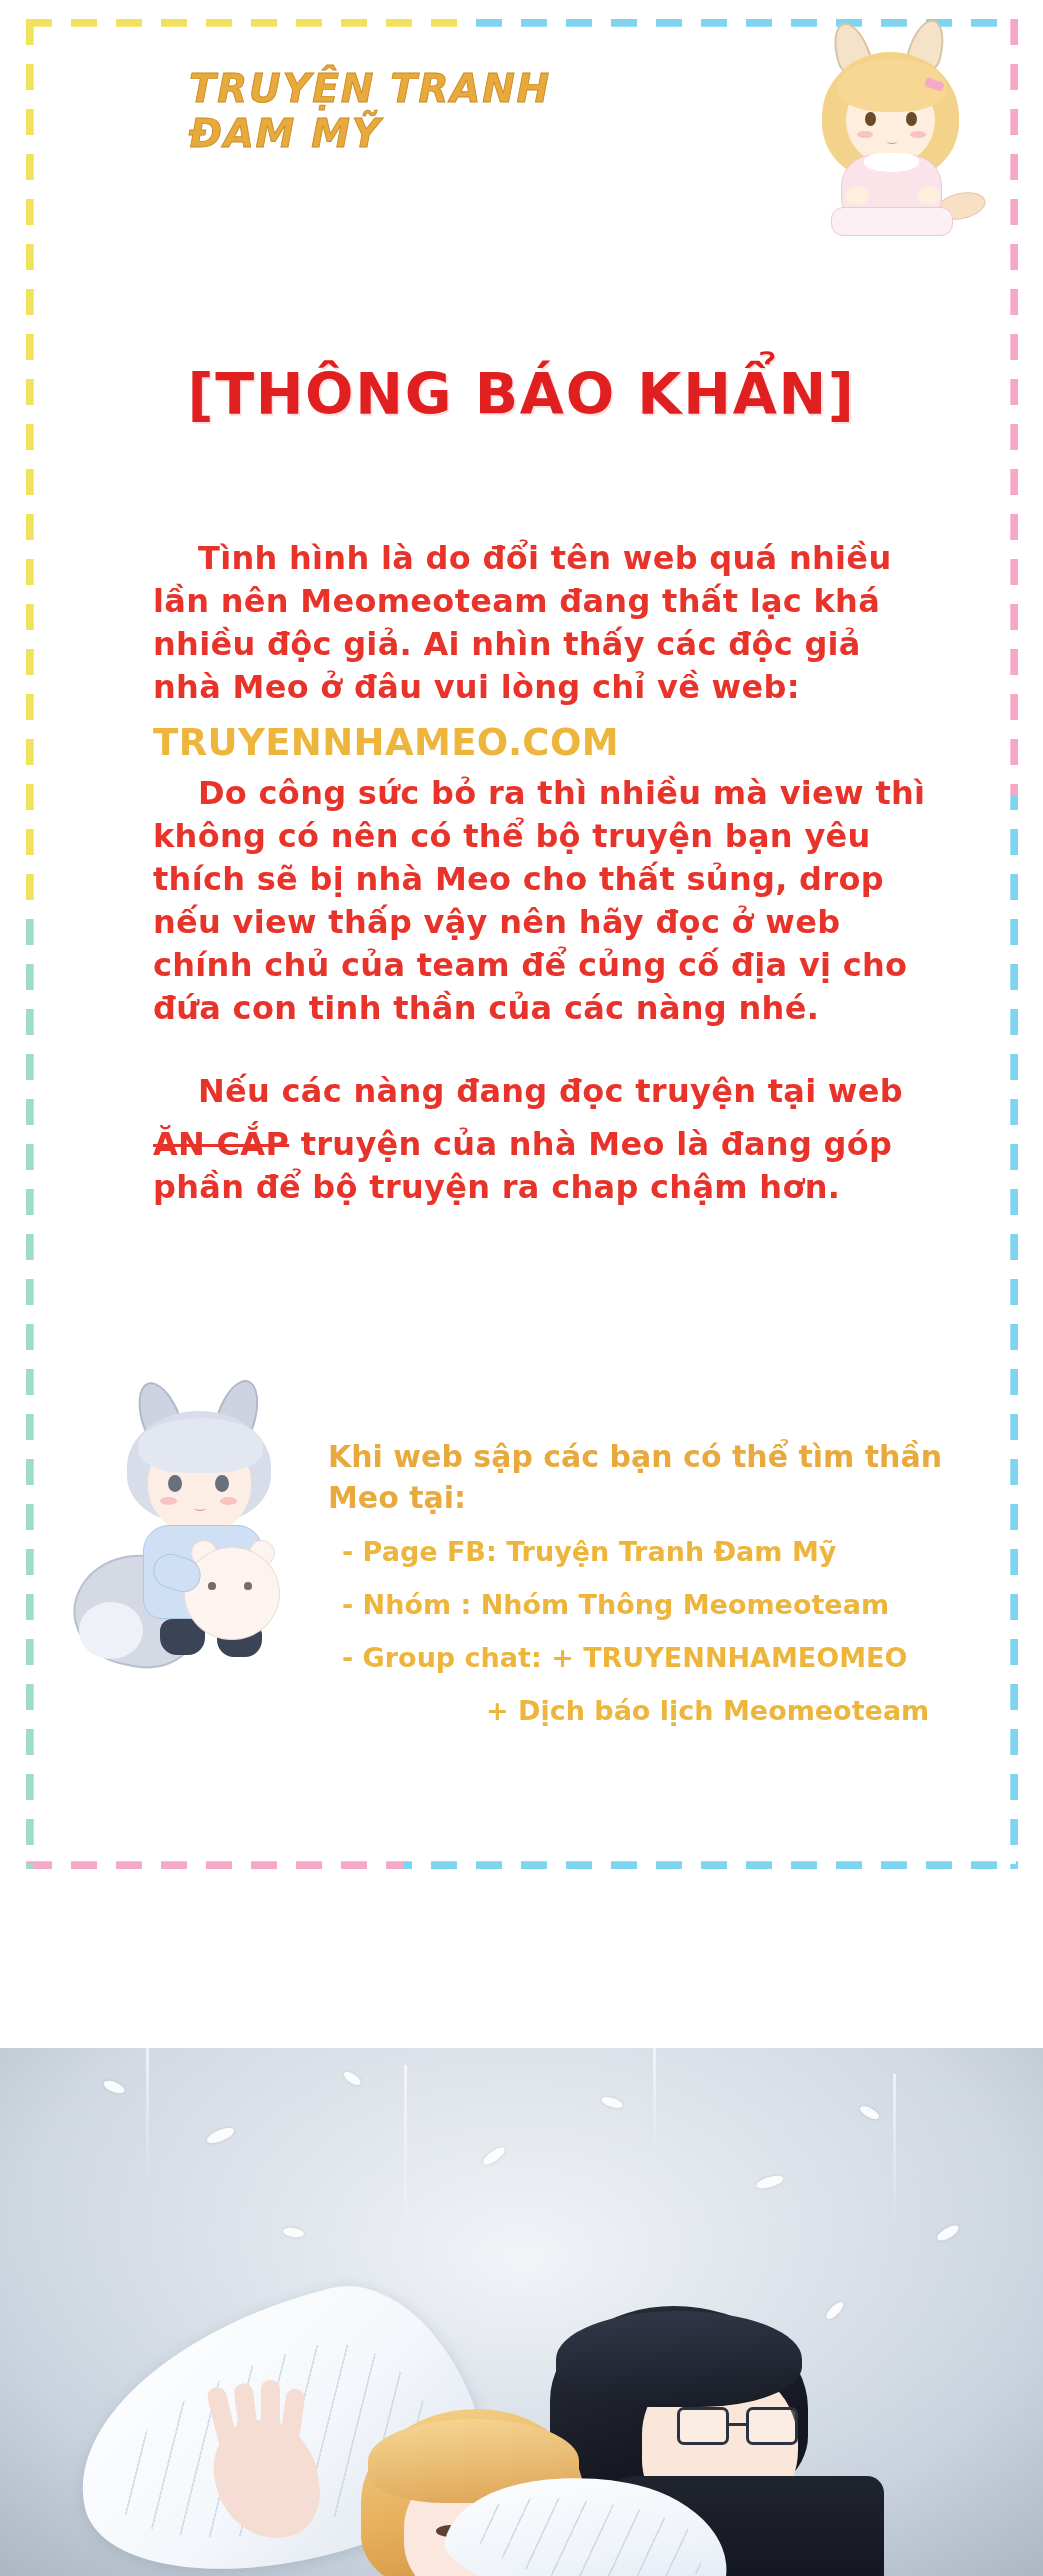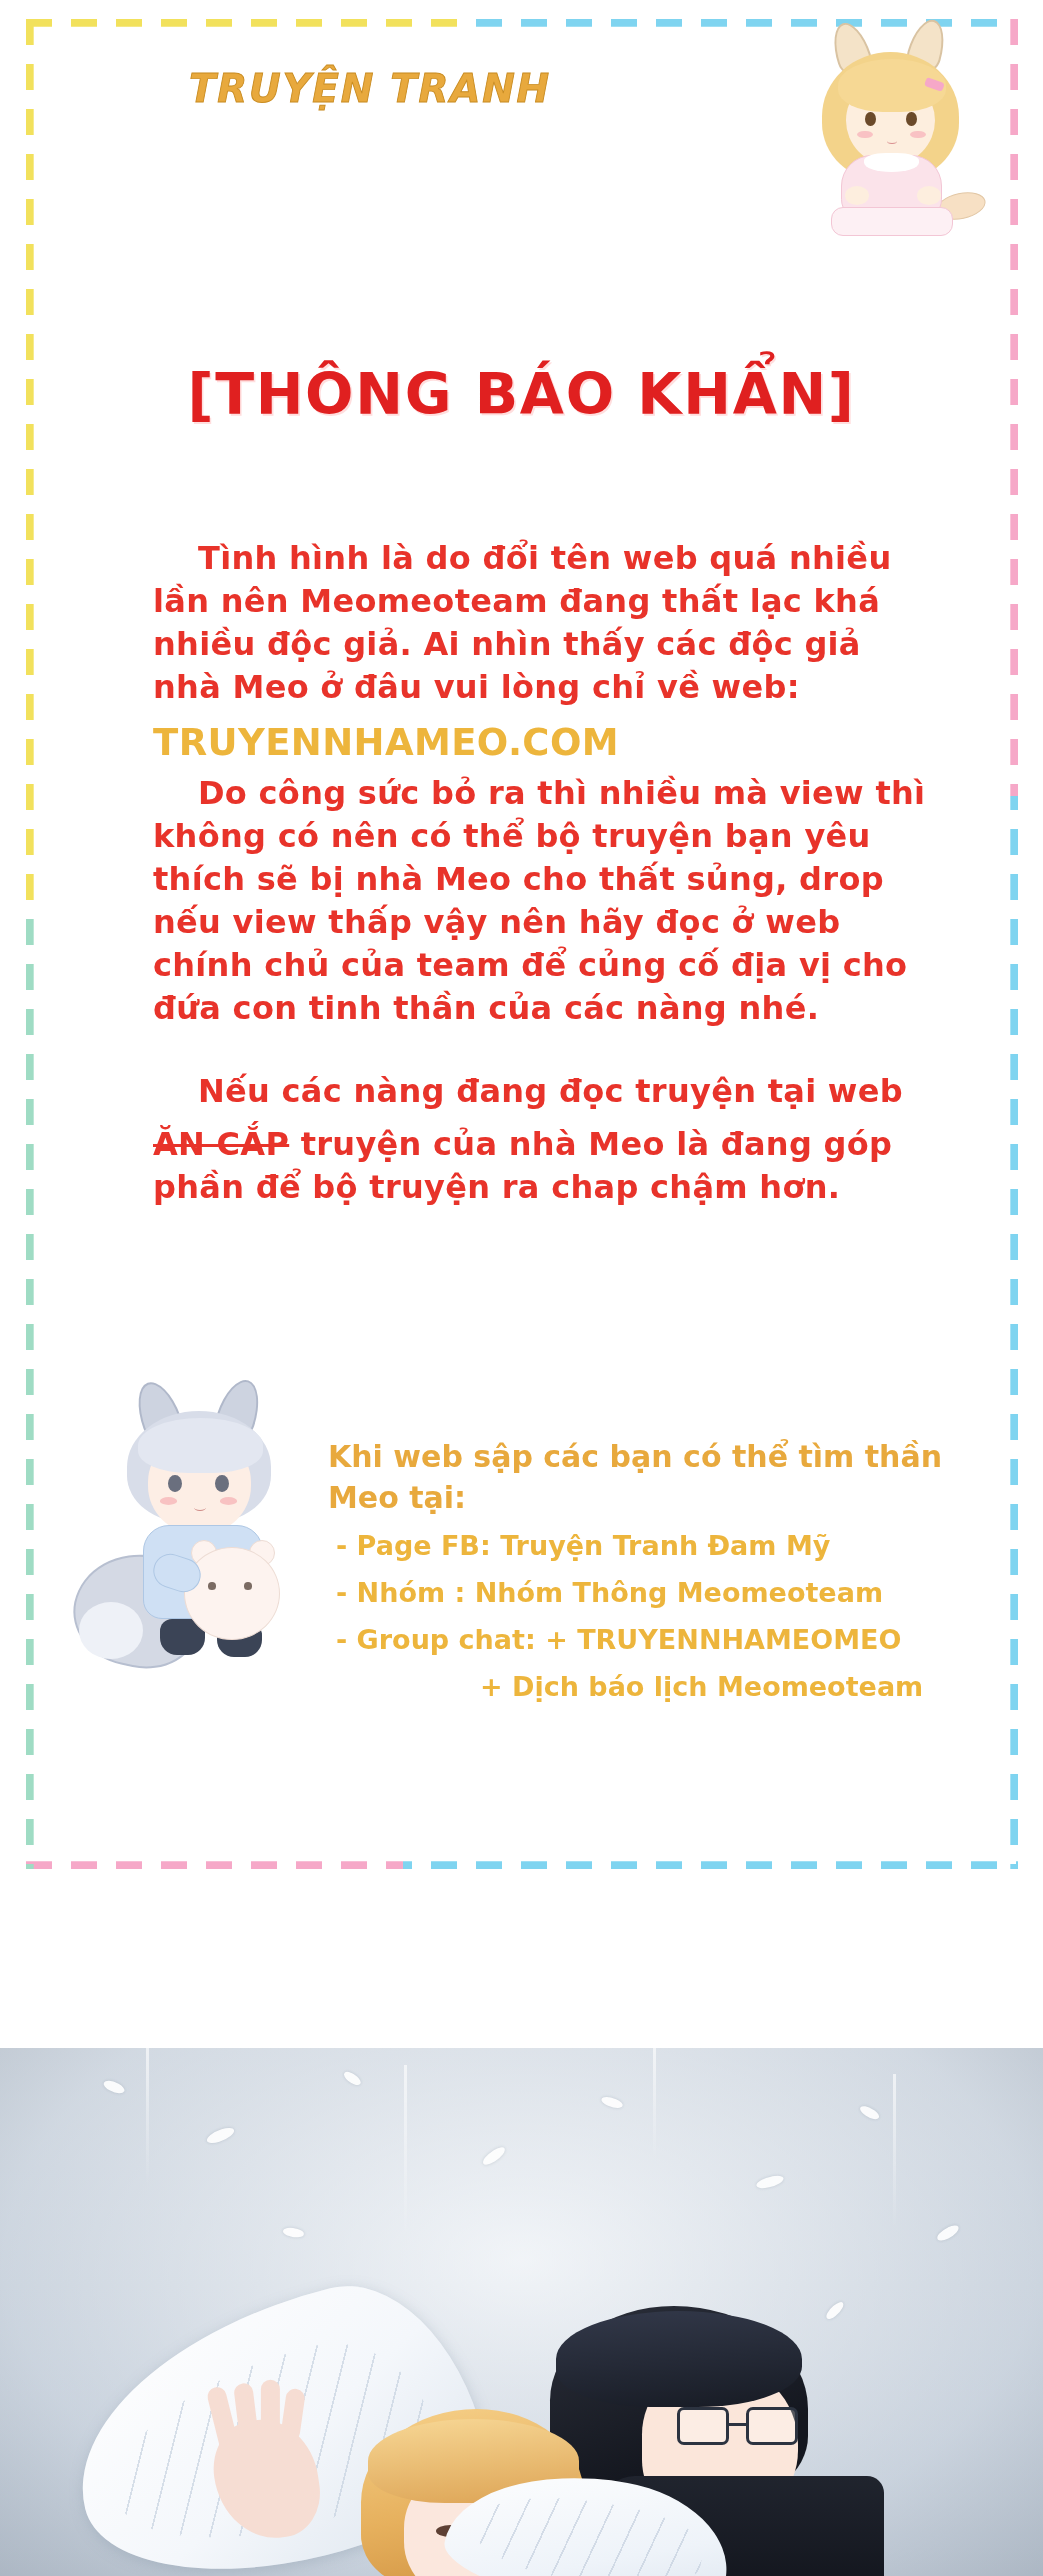--- a/index.html
+++ b/index.html
@@ -255,21 +255,21 @@
     line-height: 41px;
     color: #e8a93d;
     margin: 0 0 6.9px 0;
   }
   .contact-line {
     font-family: "DejaVu Sans", sans-serif;
     font-weight: bold;
     font-size: 27px;
     line-height: 39px;
     color: #edb53c;
-    margin: 8px;
+    margin: 14px;
     white-space: nowrap;
   }
   .contact-line.sub { padding-left: 144px; }
 
   
   .chibi-boy {
     position: absolute;
     left: 74px; top: 1372px;
     width: 258px; height: 335px;
   }
@@ -499,20 +499,21 @@
     <div class="dash-seg dash-bottom frame-pink clip-bot-left"></div>
     <div class="dash-seg dash-left frame-yellow clip-left-top"></div>
     <div class="dash-seg dash-left frame-green clip-left-bot"></div>
     <div class="dash-seg dash-right frame-pink clip-right-top"></div>
     <div class="dash-seg dash-right frame-blue clip-right-bot"></div>
   </div>
 
   <div class="header">
     <div class="brand-lines">
       <div class="brand-line">TRUYỆN TRANH</div>
+      <div class="brand-line">ĐAM MỸ</div>
     </div>
   </div>
 
   <div class="chibi-girl">
     <div class="cg cg-ear-l"></div>
     <div class="cg cg-ear-r"></div>
     <div class="cg cg-hair"></div>
     <div class="cg cg-face"></div>
     <div class="cg cg-bang"></div>
     <div class="cg cg-clip"></div>

